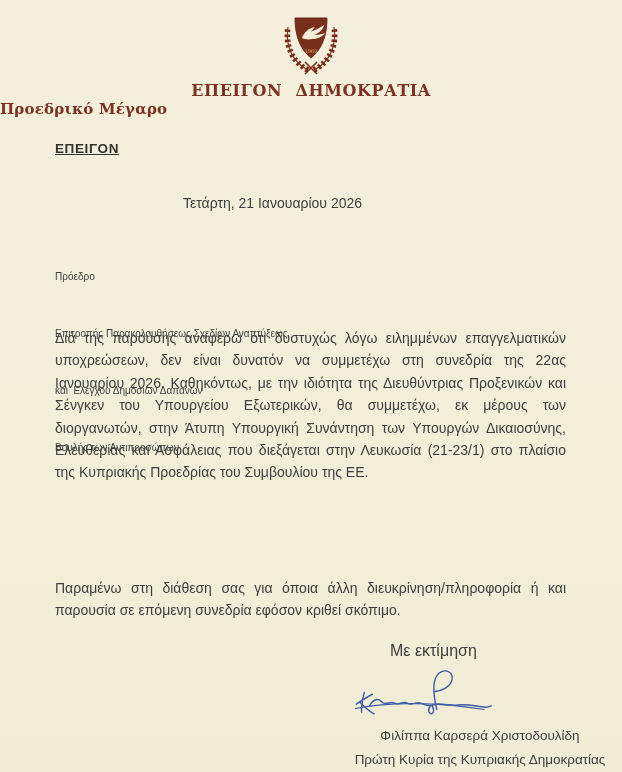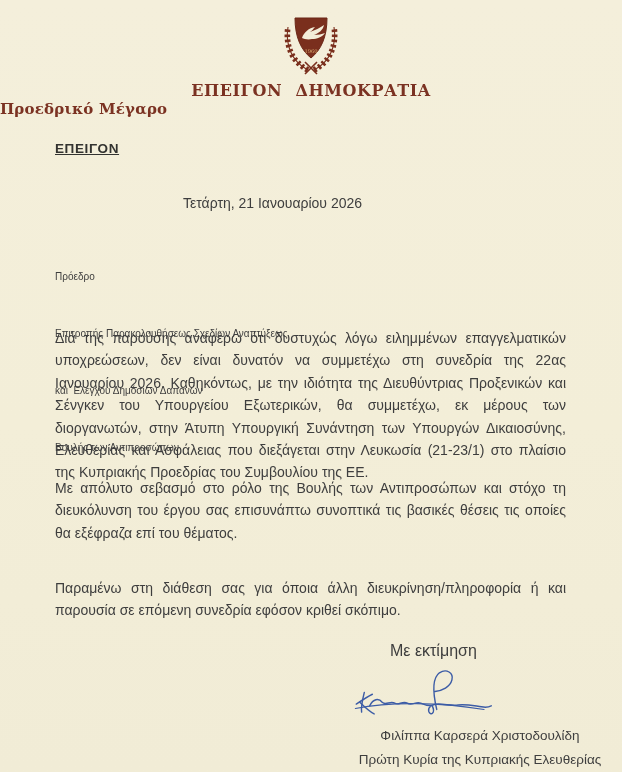--- a/index.html
+++ b/index.html
@@ -99,21 +99,20 @@
   <div class="date-line">Τετάρτη, 21 Ιανουαρίου 2026</div>
 
   <div class="recipient">
     <div>Πρόεδρο</div>
     <div>Επιτροπής Παρακολουθήσεως Σχεδίων Αναπτύξεως</div>
     <div>και  Ελέγχου Δημόσιων Δαπανών</div>
     <div>Βουλής των Αντιπροσώπων</div>
   </div>
 
   <div class="para para-1">Διά της παρούσης αναφέρω ότι δυστυχώς λόγω ειλημμένων επαγγελματικών υποχρεώσεων, δεν είναι δυνατόν να συμμετέχω στη συνεδρία της 22ας Ιανουαρίου 2026. Καθηκόντως, με την ιδιότητα της Διευθύντριας Προξενικών και Σένγκεν του Υπουργείου Εξωτερικών, θα συμμετέχω, εκ μέρους των διοργανωτών, στην Άτυπη Υπουργική Συνάντηση των Υπουργών Δικαιοσύνης, Ελευθερίας και Ασφάλειας που διεξάγεται στην Λευκωσία (21-23/1) στο πλαίσιο της Κυπριακής Προεδρίας του Συμβουλίου της ΕΕ.</div>
-  <div class="para para-2">Με απόλυτο σεβασμό στο ρόλο της Βουλής των Αντιπροσώπων και στόχο τη διευκόλυνση του έργου σας επισυνάπτω συνοπτικά τις βασικές θέσεις τις οποίες θα εξέφραζα επί του θέματος.</div>
   <div class="para para-3">Παραμένω στη διάθεση σας για όποια άλλη διευκρίνηση/πληροφορία ή και παρουσία σε επόμενη συνεδρία εφόσον κριθεί σκόπιμο.</div>
 
   <div class="closing">
     <div class="valediction">Με εκτίμηση</div>
 
     <div class="signature-wrap">
       <svg width="152" height="52" viewBox="0 0 170 55" aria-hidden="true">
         <g fill="none" stroke="#3c5ca6" stroke-width="1.6" stroke-linecap="round" stroke-linejoin="round">
 
           <path d="M 97,47 C 93,30 92,12 100,6 C 108,1 116,6 114,14 C 112,22 103,26 95,27"></path>
@@ -126,16 +125,16 @@
                    C 69,43 74,38 79,40 C 83,42 88,43 92,43 C 96,51 90,55 88,49
                    C 87,44 92,41 99,41 C 107,41 114,43 121,42 C 130,41 139,43 147,44
                    C 152,45 156,44 158,43"></path>
 
           <path d="M 6,46 C 45,38 100,39 150,47" stroke-width="1.2"></path>
         </g>
       </svg>
     </div>
 
     <div class="signer-name">Φιλίππα Καρσερά Χριστοδουλίδη</div>
-    <div class="signer-role">Πρώτη Κυρία της Κυπριακής Ελευθερίας</div>
+    <div class="signer-role">Πρώτη Κυρία της Κυπριακής Δημοκρατίας</div>
   </div>
 
 </div>
 
 </body></html>

